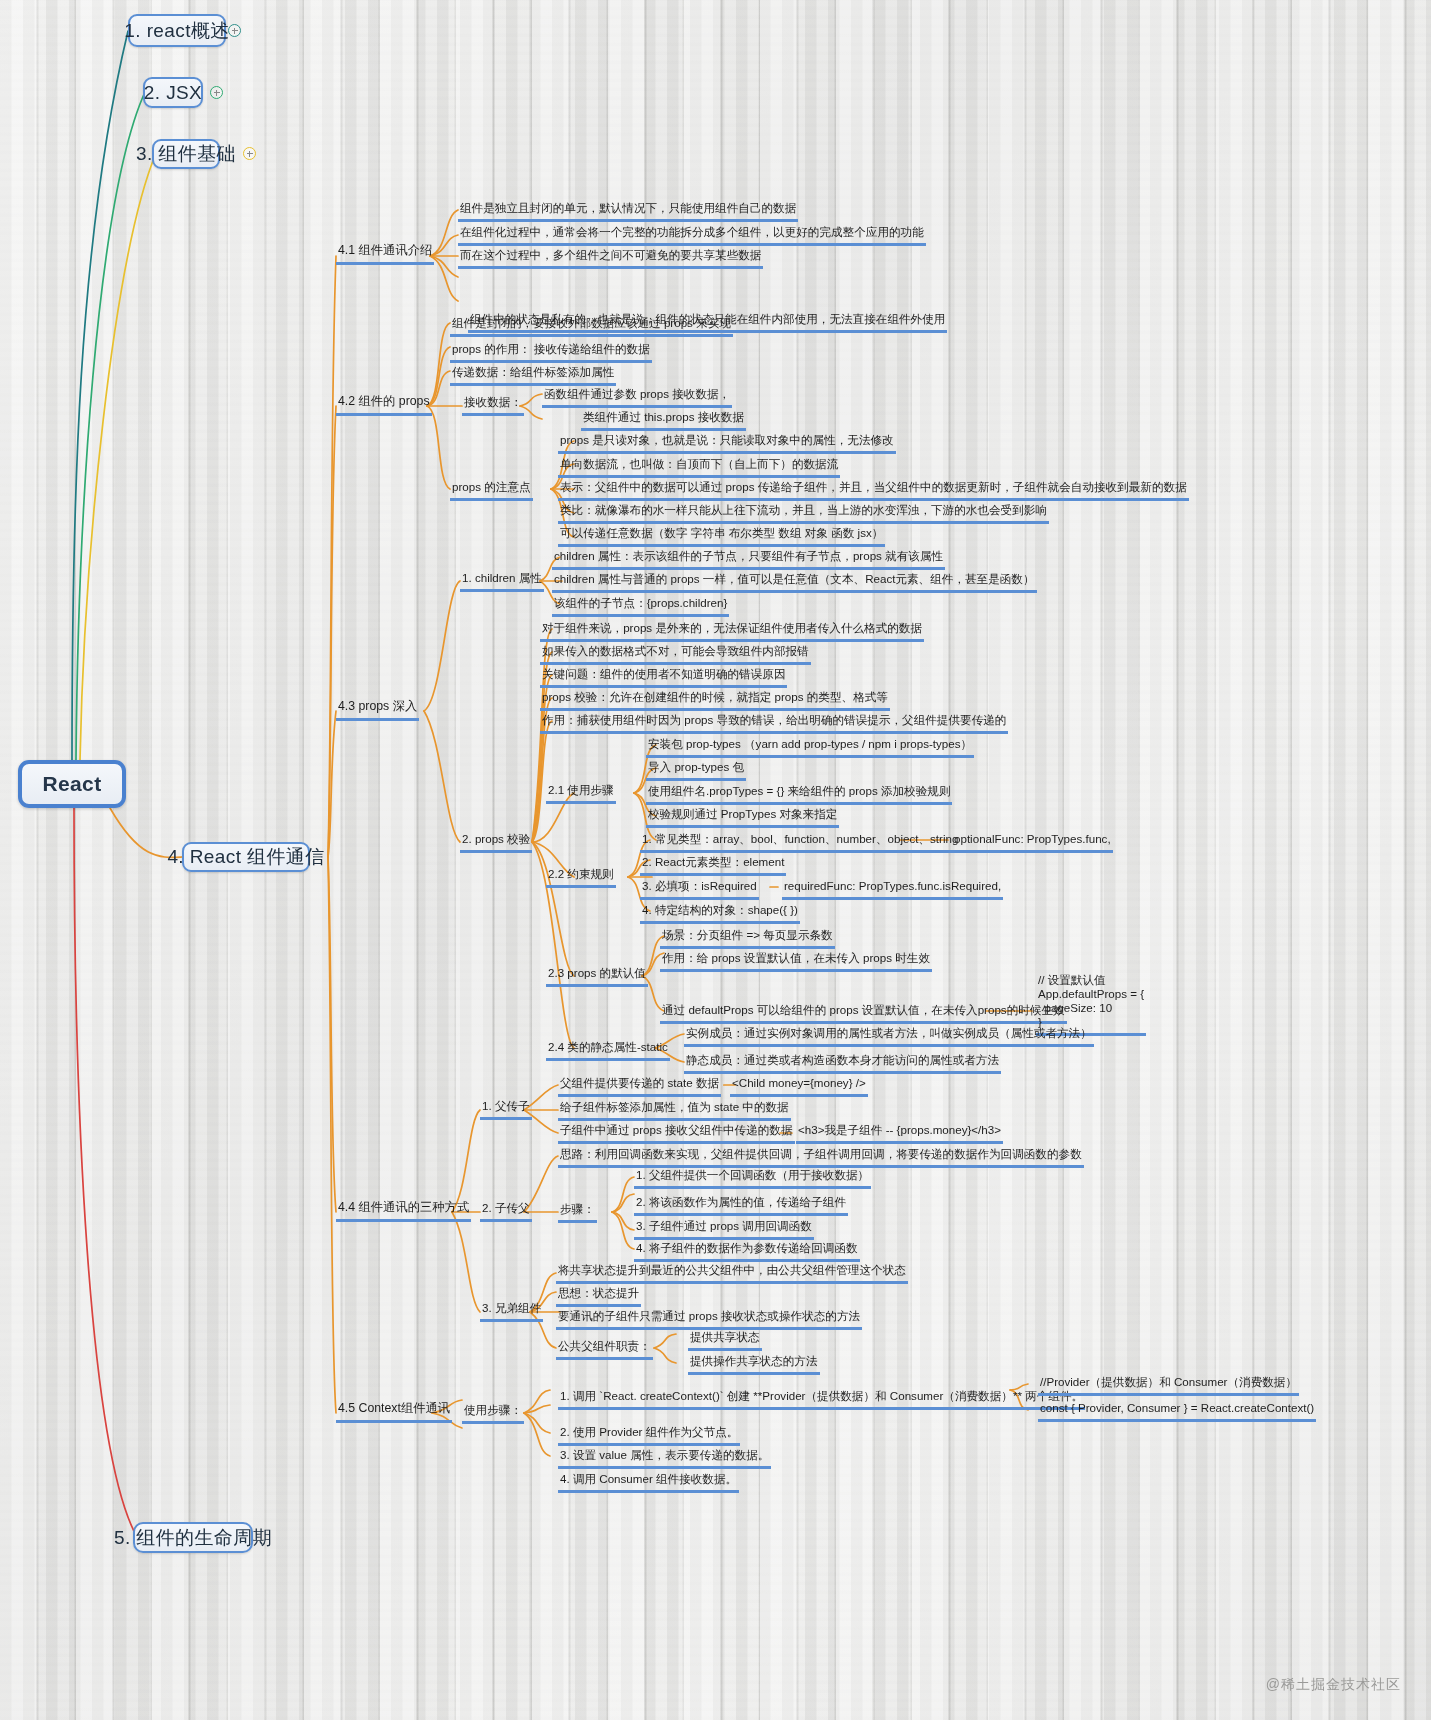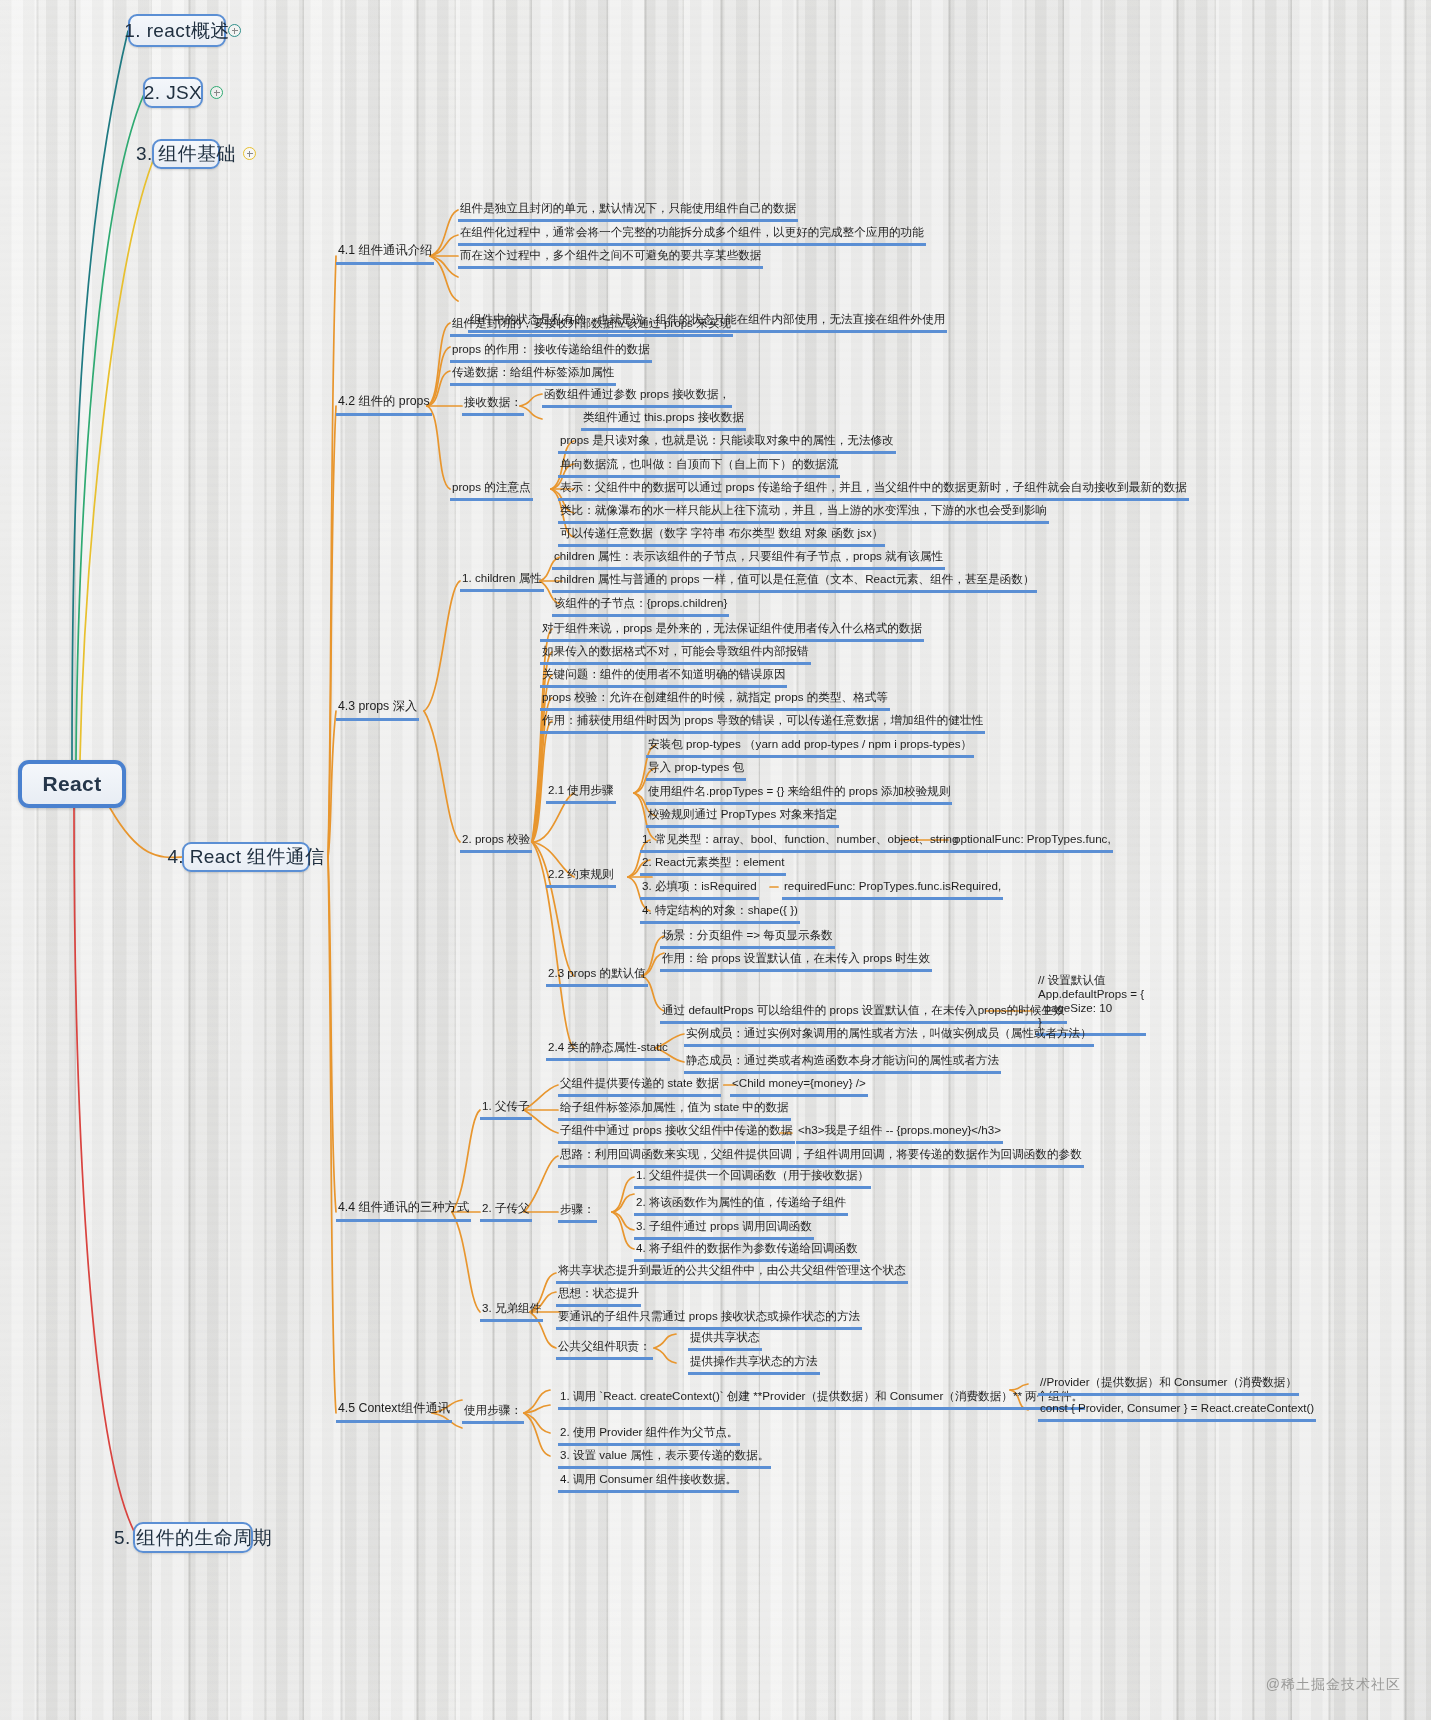--- a/index.html
+++ b/index.html
@@ -246,21 +246,21 @@
   <div class="unode u12" style="left:552px;top:548px;">children 属性：表示该组件的子节点，只要组件有子节点，props 就有该属性</div>
   <div class="unode u12" style="left:552px;top:571px;">children 属性与普通的 props 一样，值可以是任意值（文本、React元素、组件，甚至是函数）</div>
   <div class="unode u12" style="left:552px;top:595px;">该组件的子节点：{props.children}</div>
 
   <div class="unode u12" style="left:460px;top:831px;">2. props 校验</div>
 
   <div class="unode u12" style="left:540px;top:620px;">对于组件来说，props 是外来的，无法保证组件使用者传入什么格式的数据</div>
   <div class="unode u12" style="left:540px;top:643px;">如果传入的数据格式不对，可能会导致组件内部报错</div>
   <div class="unode u12" style="left:540px;top:666px;">关键问题：组件的使用者不知道明确的错误原因</div>
   <div class="unode u12" style="left:540px;top:689px;">props 校验：允许在创建组件的时候，就指定 props 的类型、格式等</div>
-  <div class="unode u12" style="left:540px;top:712px;">作用：捕获使用组件时因为 props 导致的错误，可以传递任意数据，增加组件的健壮性</div>
+  <div class="unode u12" style="left:540px;top:712px;">作用：捕获使用组件时因为 props 导致的错误，给出明确的错误提示，父组件提供要传递的</div>
 
   <div class="unode u12" style="left:546px;top:782px;">2.1 使用步骤</div>
   <div class="unode u12" style="left:646px;top:736px;">安装包 prop-types  （yarn add prop-types / npm i props-types）</div>
   <div class="unode u12" style="left:646px;top:759px;">导入 prop-types 包</div>
   <div class="unode u12" style="left:646px;top:783px;">使用组件名.propTypes = {} 来给组件的 props 添加校验规则</div>
   <div class="unode u12" style="left:646px;top:806px;">校验规则通过 PropTypes 对象来指定</div>
 
   <div class="unode u12" style="left:546px;top:866px;">2.2 约束规则</div>
   <div class="unode u12" style="left:640px;top:831px;">1. 常见类型：array、bool、function、number、object、string</div>
   <div class="unode u12" style="left:952px;top:831px;">optionalFunc: PropTypes.func,</div>

